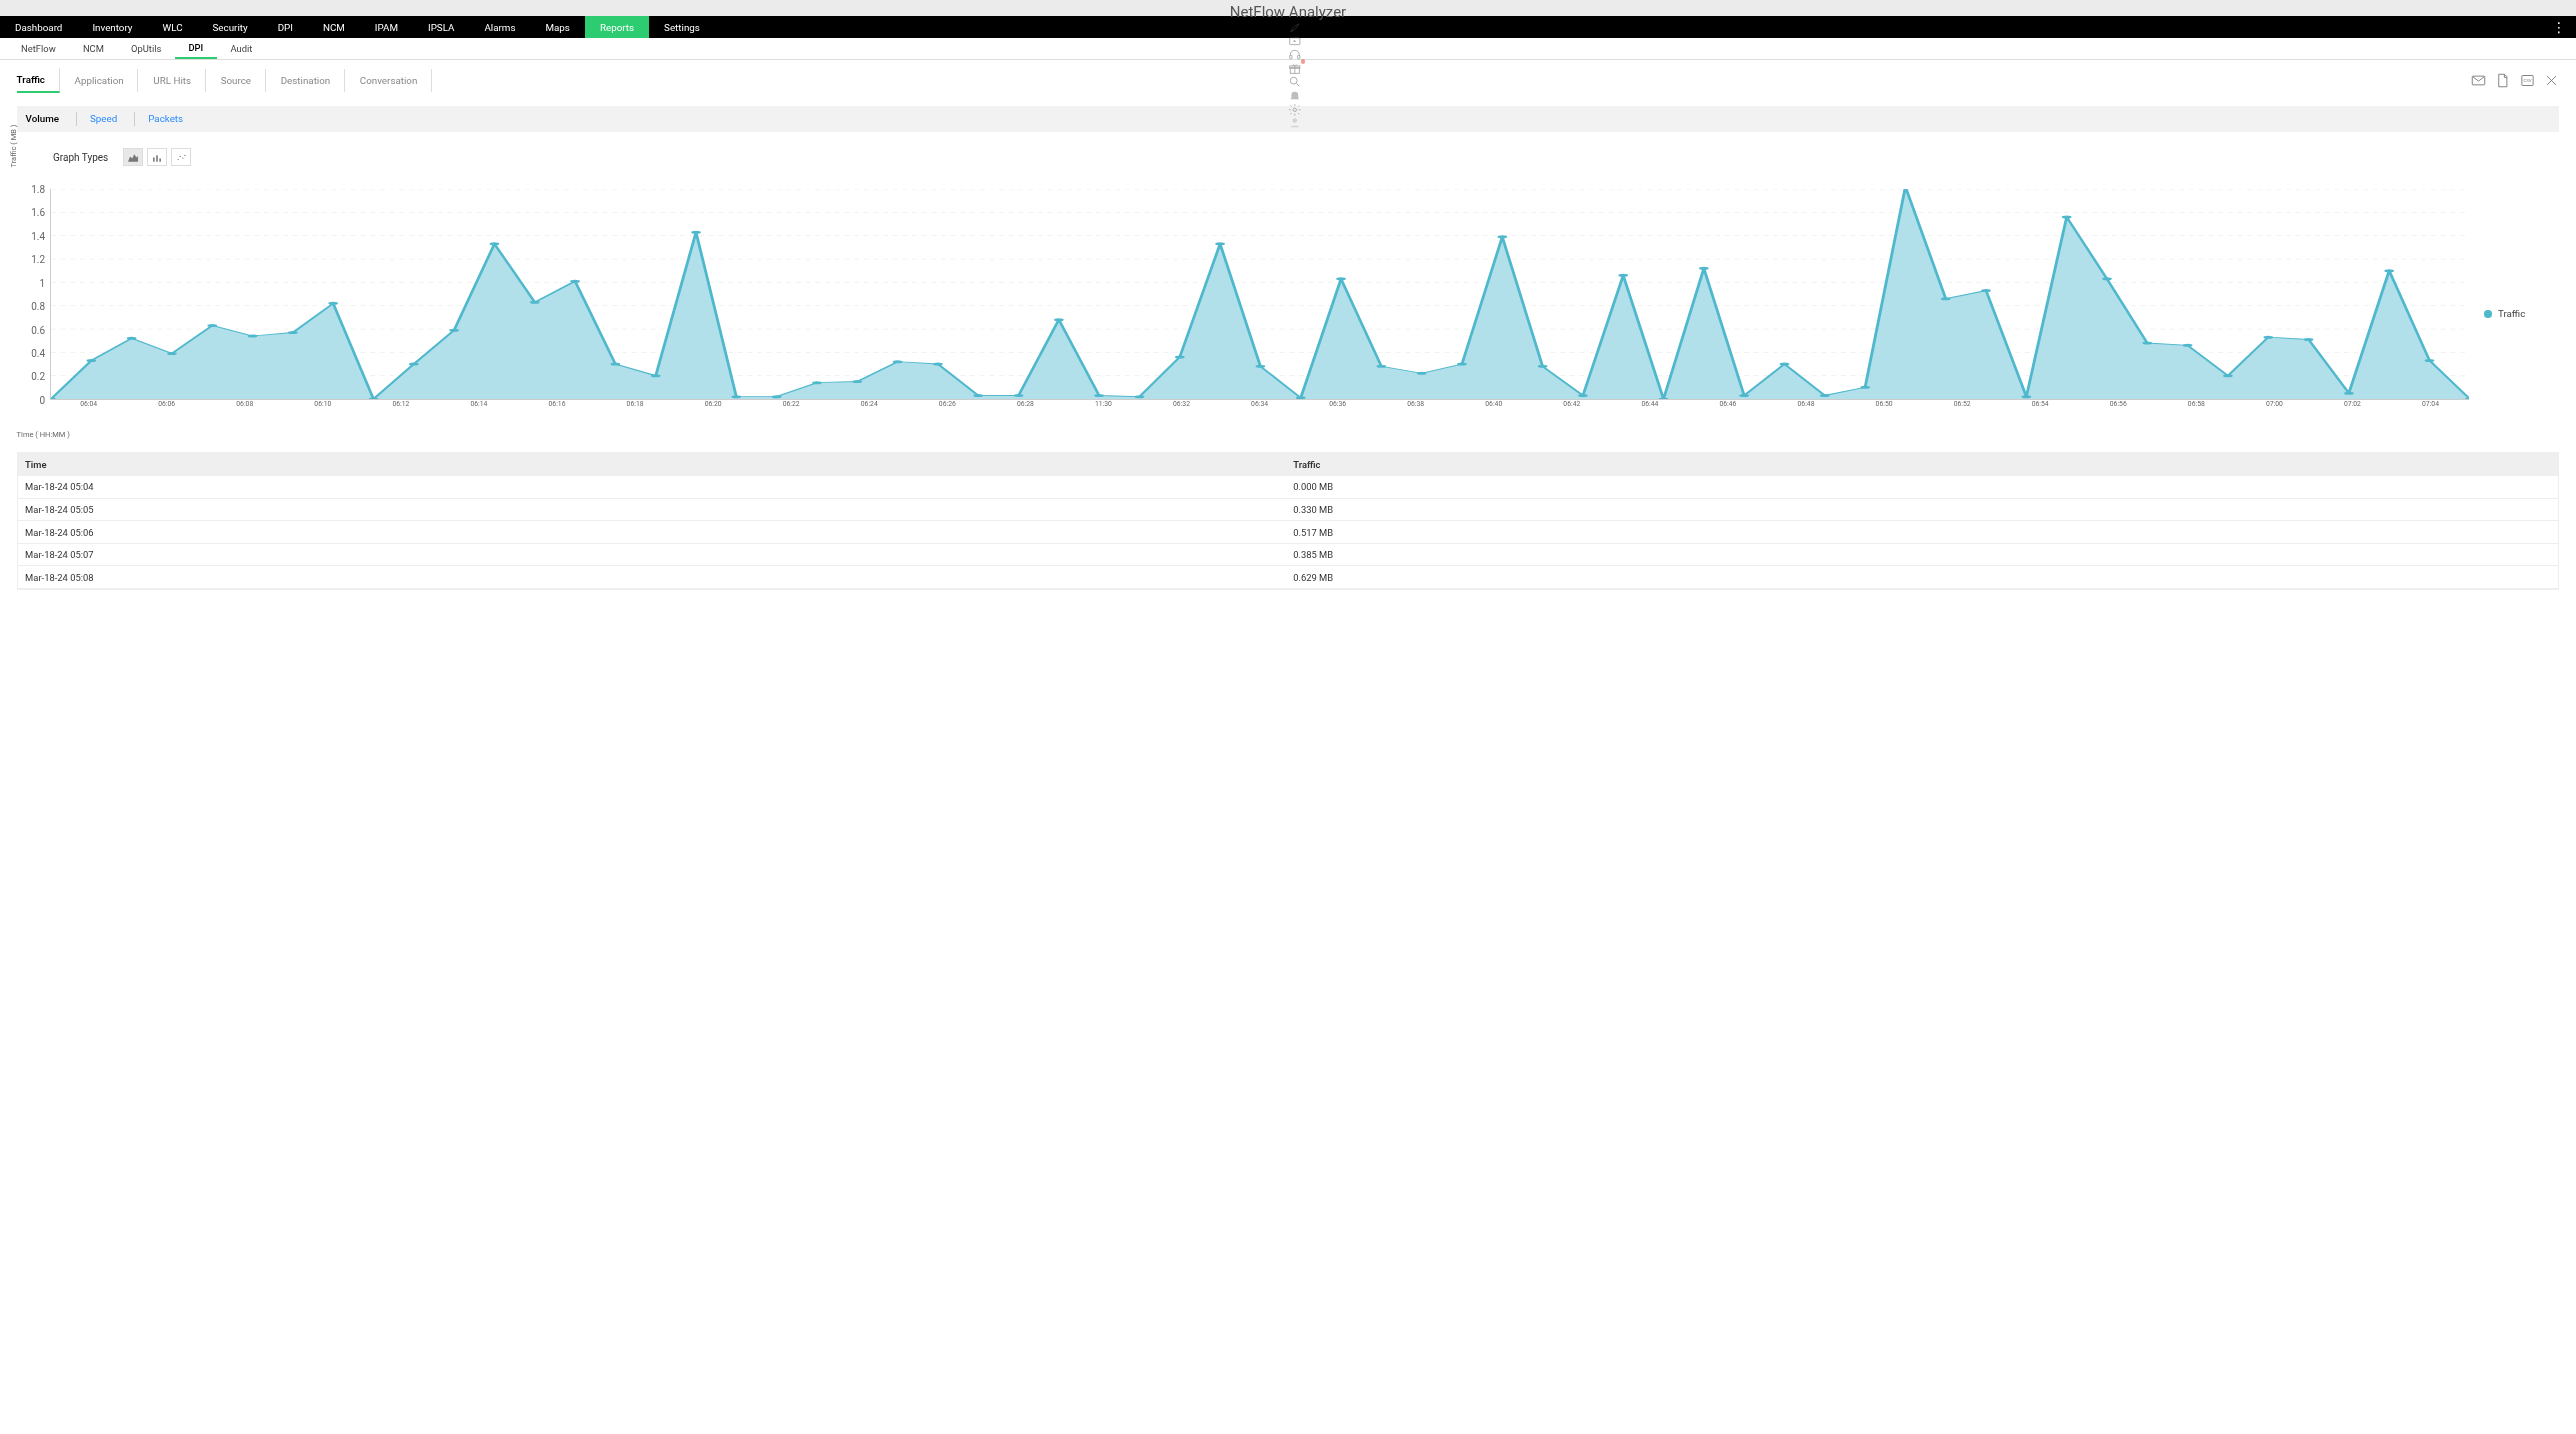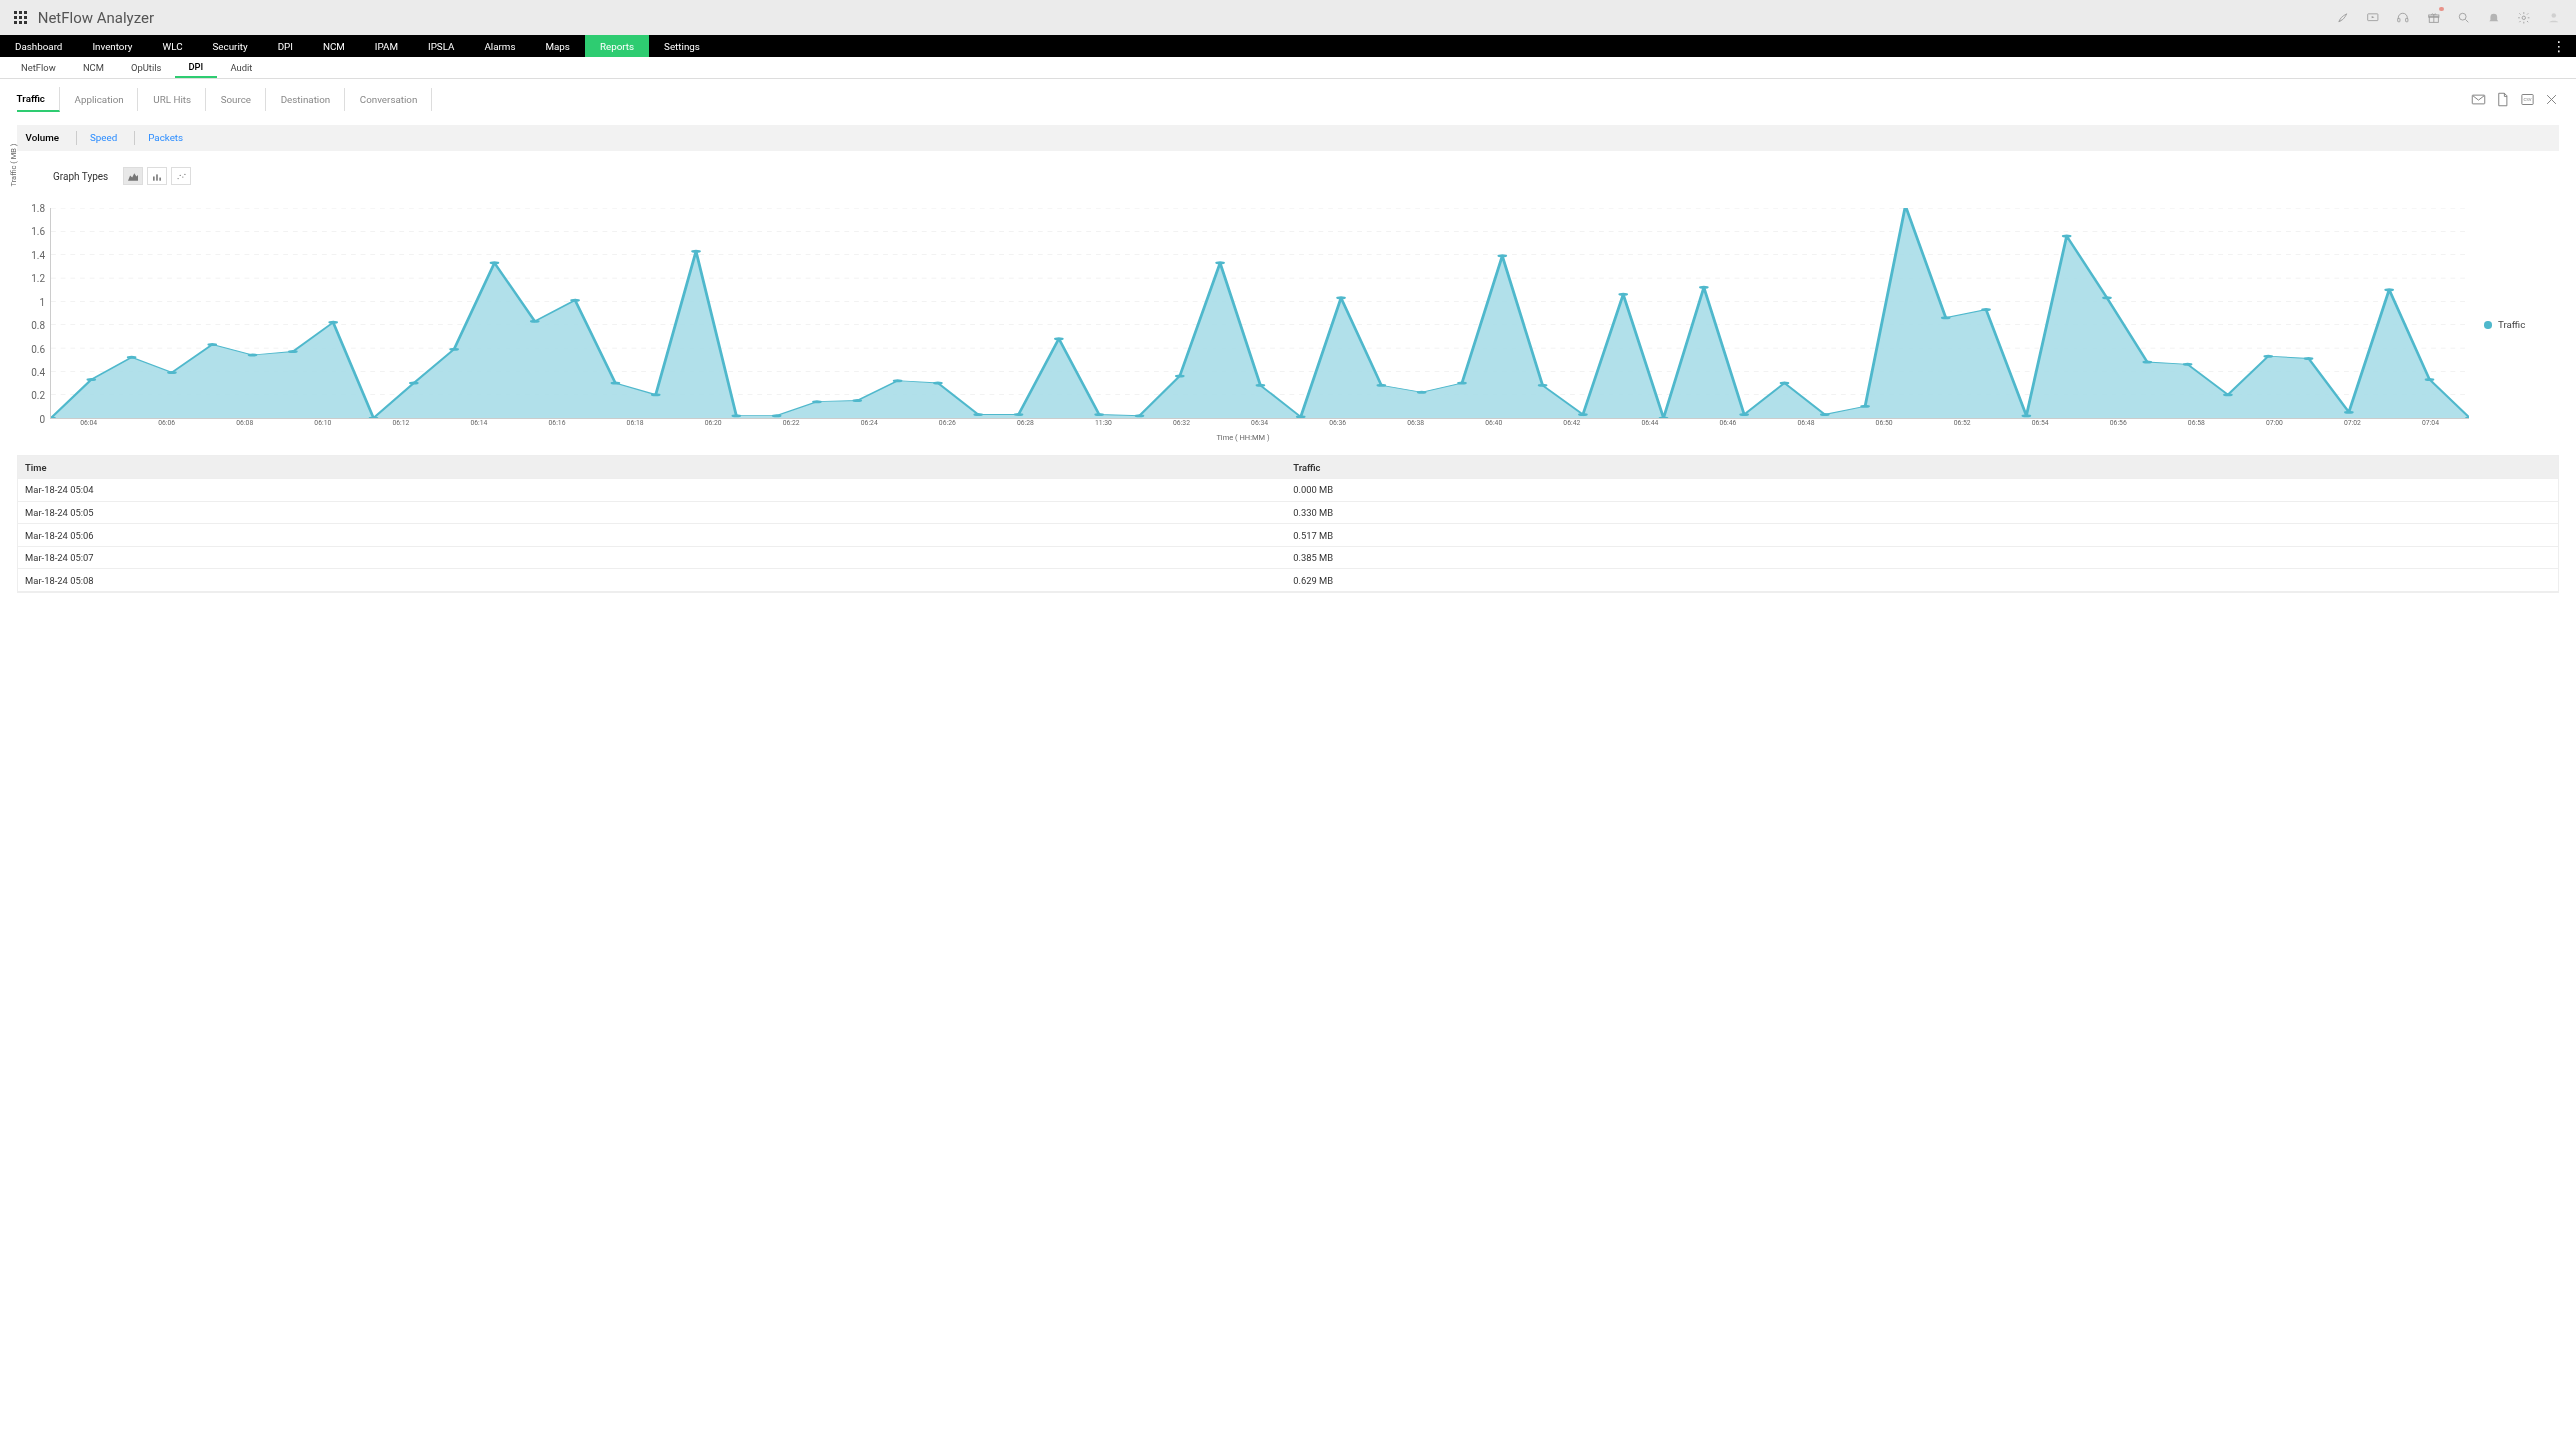--- a/index.html
+++ b/index.html
@@ -1,17 +1,17 @@
 <!DOCTYPE html>
 <html style="font-size:12px"><head>
 <meta charset="utf-8">
 <style>
   * { box-sizing: border-box; margin: 0; padding: 0; }
   body { font-family: -apple-system, "Segoe UI", Roboto, Arial, sans-serif; background: #fff; color: #333; font-size: 10.5px; }
-  .topbar { height: 35px; background: #ebebeb; display:flex; align-items:center; padding:0 13.6px; }
+  .topbar { height: 16px; background: #ebebeb; display:flex; align-items:center; padding:0 13.6px;flex-direction:column; }
   .apps-icon { width:13.6px; height:13.6px; display:grid; grid-template-columns:repeat(3,1fr); grid-template-rows:repeat(3,1fr); gap:1.5px; margin-right:10.5px;}
   .apps-icon span{background:#333;}
   .app-title{font-size:15px;color:#555;}
   .topbar .spacer{flex:1;}
   .topbar .ticon{width:16.6px;height:16.6px;margin-left:13.6px;opacity:.55;display:flex;align-items:center;justify-content:center;}
   .topbar .ticon svg{width:13.6px;height:13.6px;stroke:#555;fill:none;stroke-width:1.5;}
 
   .mainnav{background:#000;height:22px;display:flex;align-items:stretch;padding-left:0;}
   .mainnav .tab{color:#fff;font-size:9.8px;padding:0 15px;display:flex;align-items:center;cursor:pointer;}
   .mainnav .tab.active{background:#2ecc71;}
@@ -52,21 +52,21 @@
   .chart-plot{flex:1;position:relative;height:211px;border-left:0.8px solid #ccc;border-bottom:0.8px solid #ccc;}
   .chart-plot svg{position:absolute;inset:0;width:100%;height:100%;}
   .grid line{stroke:#eee;stroke-width:1;stroke-dasharray:2,2;}
   .area{fill:#a8dde8;opacity:.9;}
   .ln{stroke:#4fb8cc;stroke-width:1.2;fill:none;}
   .pt{fill:#4fb8cc;}
   .chart-ticks-y{position:absolute;left:0;top:0;bottom:0;width:33px;}
   .chart-ticks-y span{position:absolute;right:4.5px;font-size:10px;color:#666;transform:translateY(-50%);}
   .chart-x{margin-left:33px;display:flex;font-size:6.8px;color:#666;}
   .chart-x span{flex:1;text-align:center;}
-  .chart-xlabel{text-align:center;font-size:7.5px;color:#666;margin-top:6px;}
+  .chart-xlabel{text-align:left;font-size:7.5px;color:#666;margin-top:22px;}
   .legend{width:90px;display:flex;align-items:center;font-size:9.8px;color:#444;padding-left:15px;}
   .legend .dot{width:7.5px;height:7.5px;border-radius:50%;background:#4fb8cc;margin-right:6px;}
 
   .data-table{margin:13.6px 16.6px 0;border:0.8px solid #eee;}
   .data-table .row{display:flex;border-bottom:0.8px solid #eee;height:22.6px;align-items:center;font-size:9.4px;}
   .data-table .row.head{background:#efefef;font-weight:600;}
   .data-table .c1{flex:1;padding-left:7.5px;}
   .data-table .c2{flex:1;padding-left:3px;}
 </style>
 </head>

